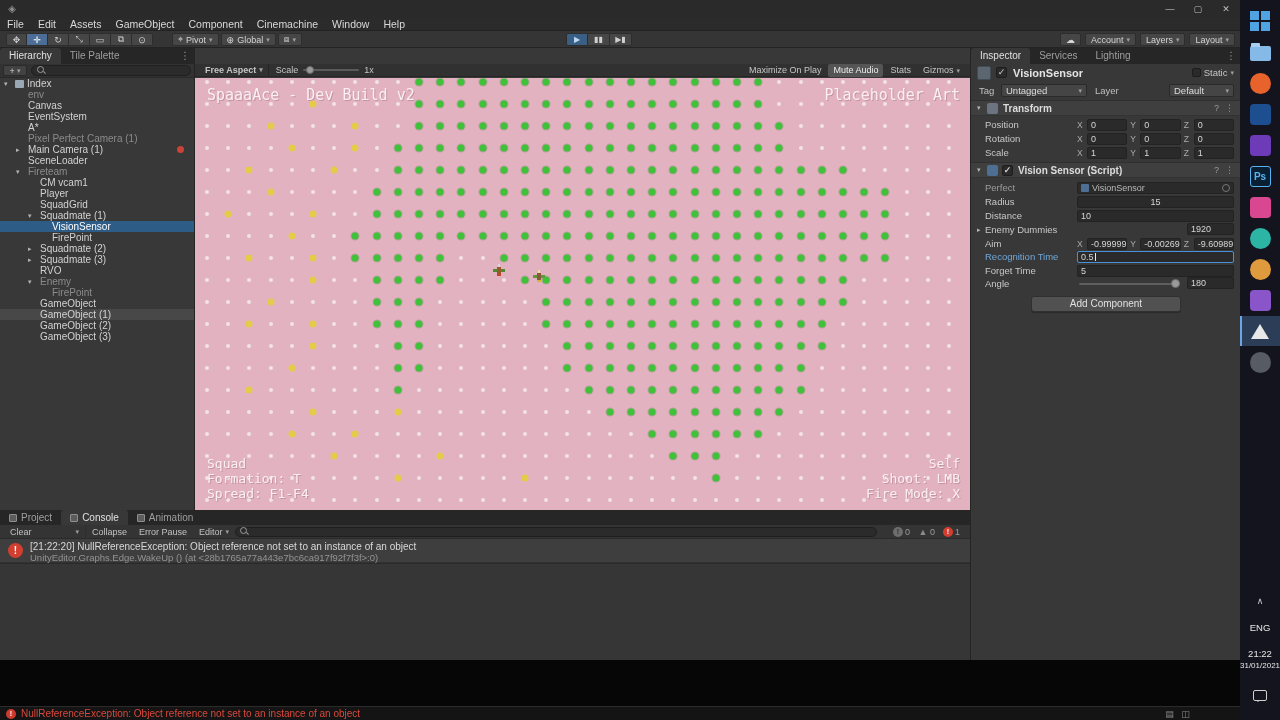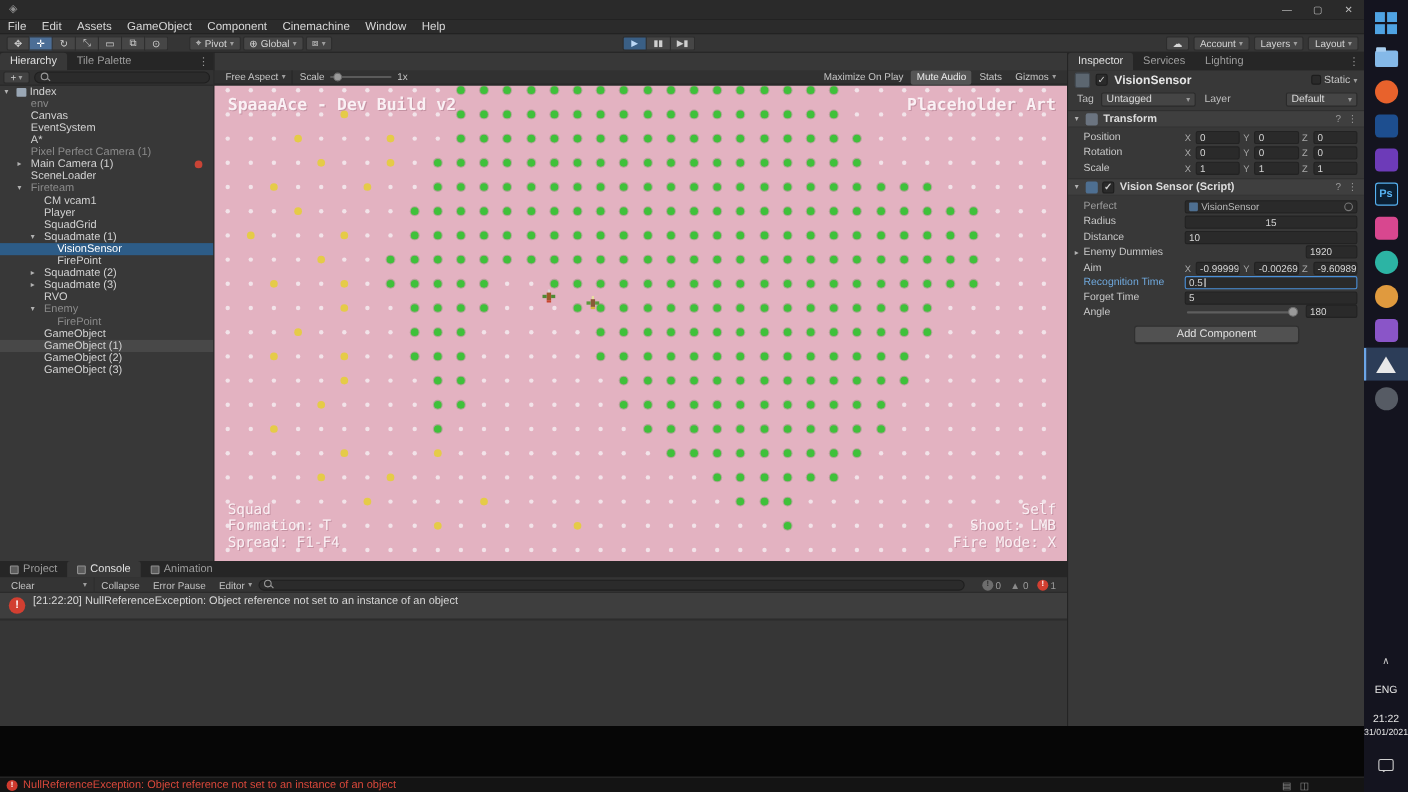--- a/index.html
+++ b/index.html
@@ -58,34 +58,34 @@
 .trow.selected .tlabel{color:#fff;}
 .trow.hover{background:#484848;}
 .arrow{position:absolute;top:0;font-size:7px;color:#b2b2b2;line-height:11px;}
 .tlabel{display:block;white-space:nowrap;overflow:hidden;}
 .scene-ic{position:absolute;top:1.5px;width:9px;height:8px;background:#9aa7b5;border-radius:1px;}
 .tbadge{position:absolute;right:10px;top:2px;width:7px;height:7px;border-radius:50%;background:#c94436;}
 
 
 #center{left:195px;top:48px;width:775px;height:462px;}
 #gamebar{position:absolute;left:0;top:16px;right:0;height:13px;background:#313131;border-bottom:1px solid #262626;display:flex;align-items:center;font-size:9px;color:#c6c6c6;padding:0 5px;}
-#aspect-dd{display:flex;align-items:center;gap:3px;padding:0 5px;border-right:1px solid #262626;height:13px;}
+#aspect-dd{display:flex;align-items:center;gap:3px;padding:0 5px;border-right:1px solid #262626;height:13px;font-weight:bold;}
 #scale-wrap{display:flex;align-items:center;gap:5px;padding:0 7px;}
 .sl{position:relative;width:56px;height:2px;background:#5a5a5a;border-radius:1px;}
 .sl-knob{position:absolute;top:-3px;width:8px;height:8px;border-radius:50%;background:#9a9a9a;border:1px solid #6c6c6c;}
 #gamebar-right{margin-left:auto;display:flex;align-items:center;gap:2px;}
 .gbtn{padding:0 5px;height:13px;line-height:13px;border-radius:2px;display:flex;align-items:center;gap:3px;}
 .gbtn.active{background:#555;color:#eee;}
 #gameview{position:absolute;left:0;top:30px;right:0;bottom:0;background:#e3b2c1;overflow:hidden;}
 .dot{position:absolute;border-radius:50%;transform:translate(-50%,-50%);}
 .dw{width:4px;height:4px;background:#f2e3e9;}
 .dg{width:7px;height:7px;background:#3fc13a;box-shadow:0 0 0 1px rgba(45,120,35,0.25);}
 .dy{width:7px;height:7px;background:#e5cb48;}
 .pxtext{position:absolute;font-family:"DejaVu Sans Mono",monospace;color:#faf0f4;text-shadow:1px 1px 0 rgba(140,90,110,0.35);font-size:13px;}
-.pxbig{font-size:15px;font-weight:bold;}
+.pxbig{font-size:15px;}
 .sprite{position:absolute;}
 
 
 #inspector{left:970px;top:48px;width:270px;height:612px;border-left:1px solid #242424;}
 .ins-row{position:absolute;left:0;width:100%;}
 #ins-head{top:18px;height:15px;display:flex;align-items:center;}
 .go-ic{position:absolute;left:6px;top:0;width:14px;height:14px;background:#5c6670;border:1px solid #434a52;border-radius:2px;}
 .chk{width:11px;height:11px;background:#2a2a2a;border:1px solid #1d1d1d;border-radius:2px;font-size:9px;line-height:9px;text-align:center;color:#cfcfcf;}
 #ins-active{position:absolute;left:25px;top:1px;}
 #go-name{position:absolute;left:42px;top:0;font-size:11px;font-weight:bold;color:#e4e4e4;line-height:15px;}
@@ -1325,20 +1325,21 @@
           </div>
           <div class="count">
             <span class="cic error">!</span>
             <span class="cval">1</span>
           </div>
         </div>
     </div>
     <div id="log-row">
       <div class="log-ic">!</div>
       <div id="log-l1">[21:22:20] NullReferenceException: Object reference not set to an instance of an object</div>
+      <div id="log-l2">UnityEditor.Graphs.Edge.WakeUp () (at &lt;28b1765a77a443e7bc6ca917f92f7f3f&gt;:0)</div>
     </div>
     <div id="log-detail"></div>
   </div>
 
   <div id="blackstrip"></div>
   <div id="statusbar">
     <div class="st-ic">!</div>
     <div id="status-text">NullReferenceException: Object reference not set to an instance of an object</div>
     <span class="status-mini" style="right:66px;">▤</span>
     <span class="status-mini" style="right:50px;">◫</span>

